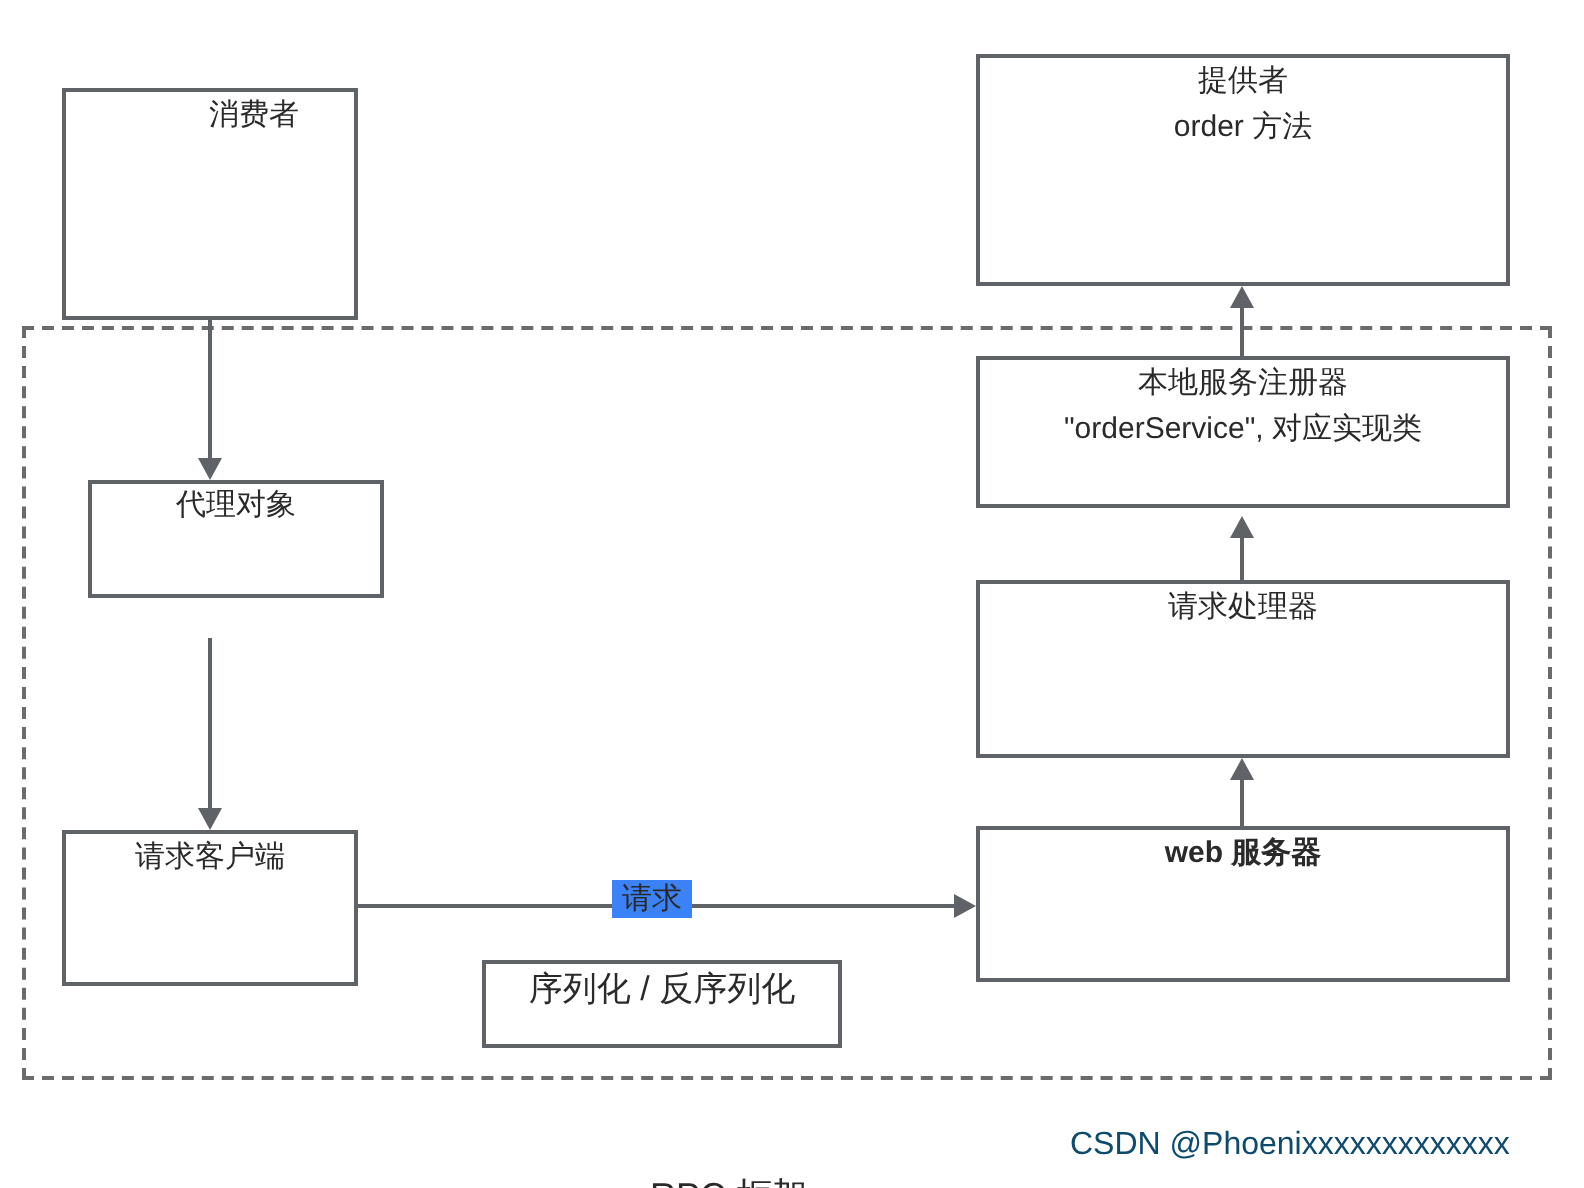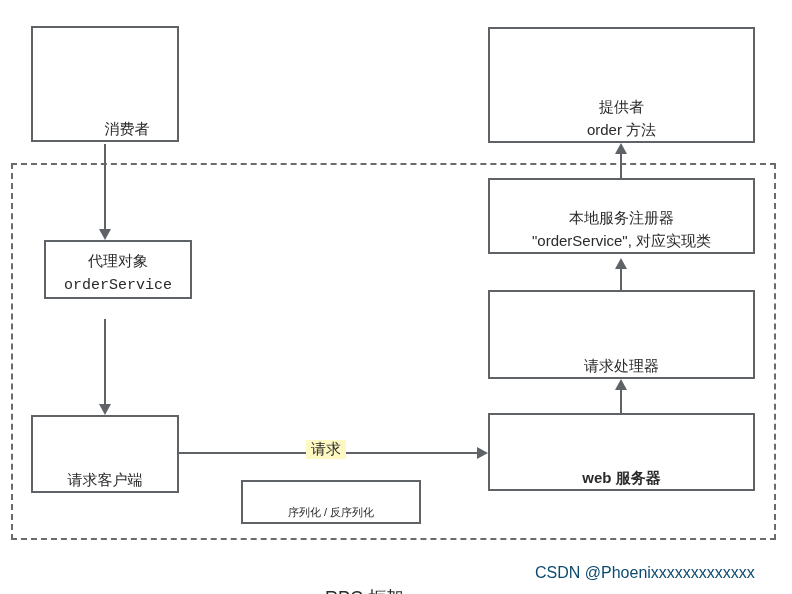--- a/index.html
+++ b/index.html
@@ -18,40 +18,40 @@
     overflow: hidden;
   }
   .node {
     position: absolute;
     box-sizing: border-box;
     border: 2px solid #5f6368;
     background: #ffffff;
     display: flex;
     flex-direction: column;
     align-items: center;
-    justify-content: flex-end;
+    justify-content: flex-start;
     color: #2a2a2a;
     font-size: 15px;
     line-height: 1.15;
     text-align: center;
   }
   .node .line {
     display: block;
     padding: 3px 4px;
     white-space: nowrap;
   }
   
-  #node-consumer      { left: 31px;  top: 26px;  width: 148px; height: 116px; padding-left: 44px; }
+  #node-consumer      { left: 31px;  top: 44px;  width: 148px; height: 116px; padding-left: 44px; }
   #node-provider      { left: 488px; top: 27px;  width: 267px; height: 116px; }
   #node-proxy         { left: 44px;  top: 240px; width: 148px; height: 59px; font-family: Liberation Mono, monospace;  }
   #node-client        { left: 31px;  top: 415px; width: 148px; height: 78px;  }
   #node-registry      { left: 488px; top: 178px; width: 267px; height: 76px;  }
   #node-handler       { left: 488px; top: 290px; width: 267px; height: 89px;  }
   #node-webserver     { left: 488px; top: 413px; width: 267px; height: 78px; font-weight: bold;  }
-  #node-serialization { left: 241px; top: 480px; width: 180px; height: 44px;  font-size: 11px; }
+  #node-serialization { left: 241px; top: 480px; width: 180px; height: 44px;  font-size: 17px; }
   #node-serialization { border-width: 2px; }
 
   
   #framework-boundary {
     position: absolute;
     left: 11px;
     top: 163px;
     width: 765px;
     height: 377px;
     box-sizing: border-box;
@@ -94,21 +94,21 @@
   
   .label {
     position: absolute;
     color: #2a2a2a;
     font-size: 15px;
     white-space: nowrap;
   }
   #edge-label-request {
     left: 306px;
     top: 440px;
-    background: #fef9c3;
+    background: #3b82f6;
     padding: 0 5px;
   }
   #label-framework {
     left: 325px;
     top: 562px;
     font-size: 18px;
     margin-top: 24px;
   }
   #watermark {
     position: absolute;
@@ -148,21 +148,20 @@
     <span class="line">消费者</span>
   </div>
 
   <div class="node" id="node-provider">
     <span class="line">提供者</span>
     <span class="line">order 方法</span>
   </div>
 
   <div class="node" id="node-proxy">
     <span class="line">代理对象</span>
-    <span class="line">orderService</span>
   </div>
 
   <div class="node" id="node-client">
     <span class="line">请求客户端</span>
   </div>
 
   <div class="node" id="node-registry">
     <span class="line">本地服务注册器</span>
     <span class="line">"orderService", 对应实现类</span>
   </div>

